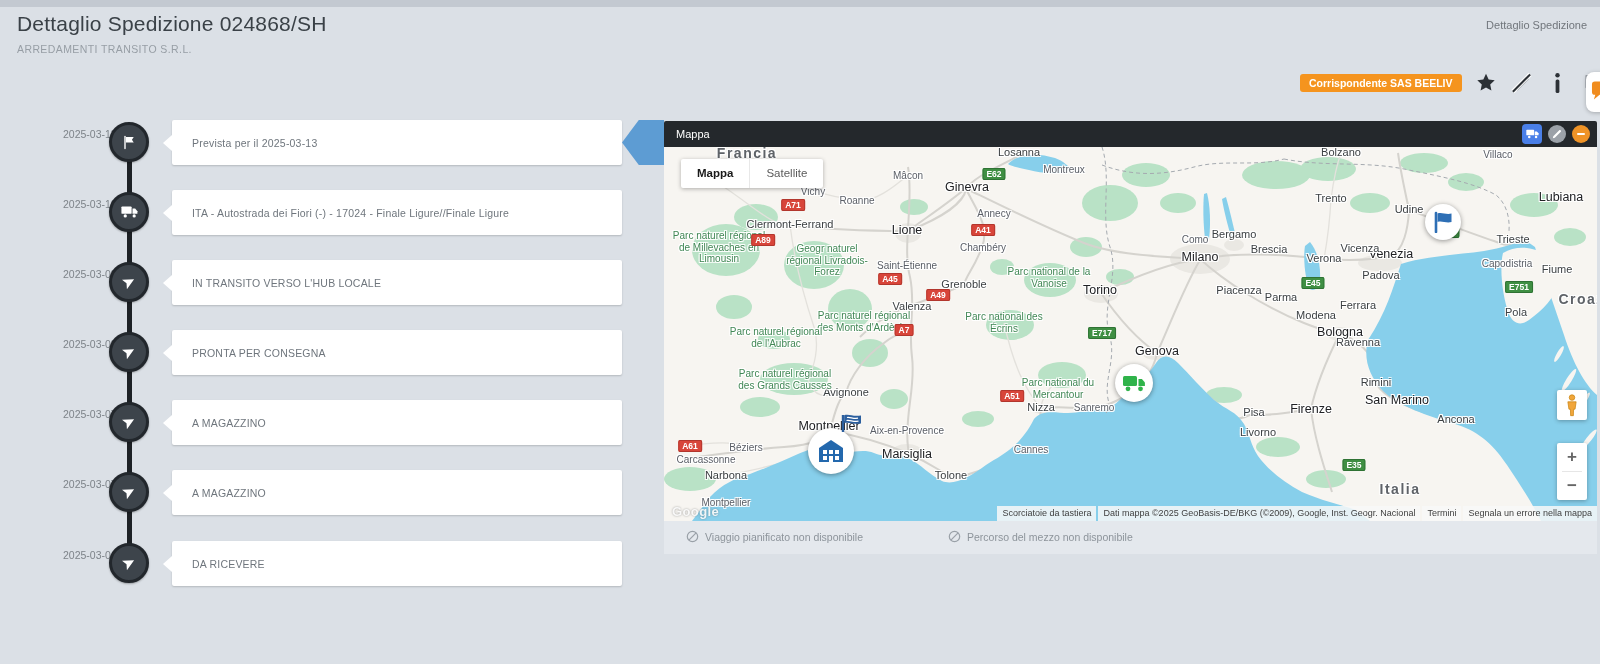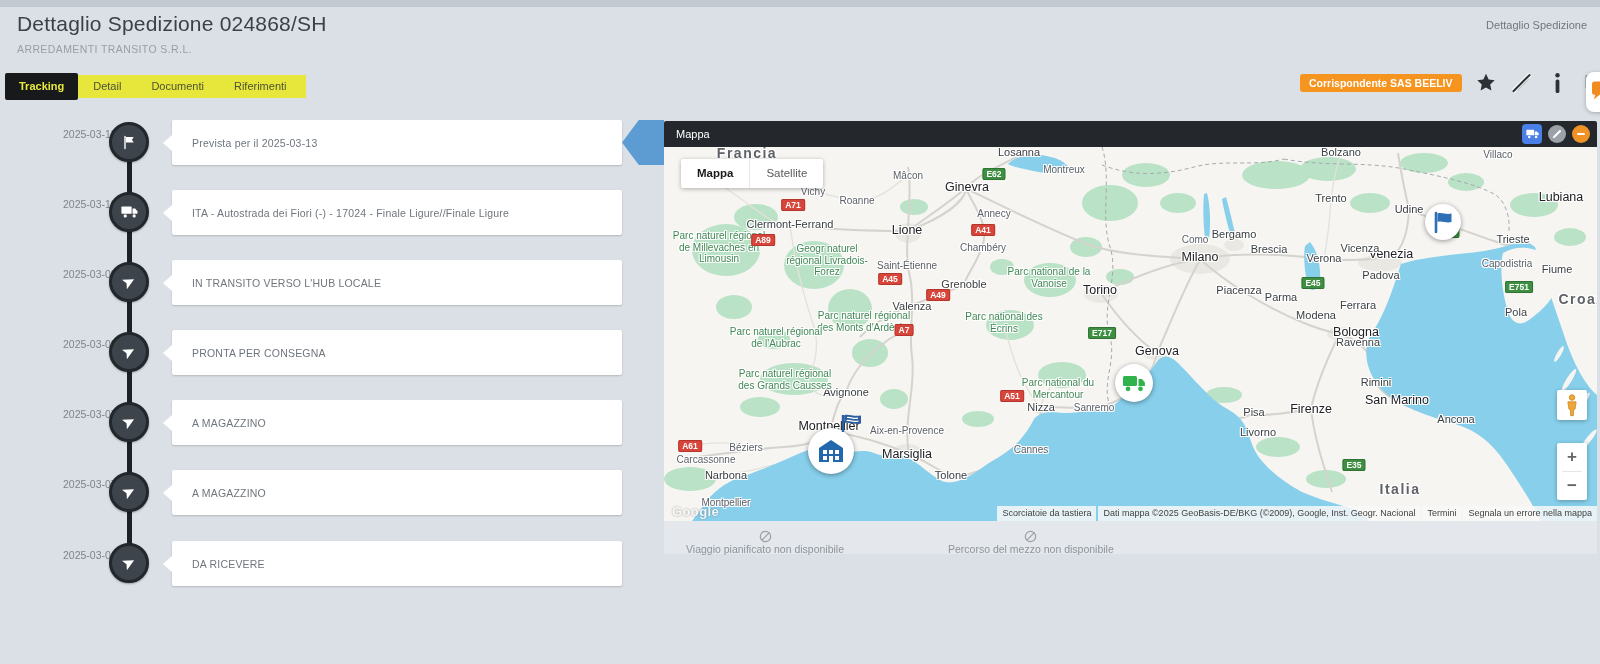--- a/index.html
+++ b/index.html
@@ -69,39 +69,33 @@
   .mlabel.park{font-size:10px;color:#418755;white-space:normal;width:94px;text-align:center;line-height:1.15;}
   .mbadge{position:absolute;transform:translate(-50%,-50%);font-size:8.5px;font-weight:bold;color:#fff;
           padding:1px 4px;border-radius:2px;z-index:3;}
   .mbadge.red{background:#d8453a;box-shadow:inset 0 0 0 1px #b2362d;}
   .mbadge.green{background:#3f8f43;box-shadow:inset 0 0 0 1px #2f7234;}
   .marker{position:absolute;transform:translate(-50%,-50%);background:#fff;border-radius:50%;
           box-shadow:0 1px 5px rgba(0,0,0,.4);display:flex;align-items:center;justify-content:center;z-index:5;cursor:pointer;}
   .mini-flag{position:absolute;right:-9px;top:-15px;}
 
   .status-row{position:relative;height:33px;background:#e4e8ed;}
-  .status-item{position:absolute;top:9px;display:flex;align-items:center;font-size:10.5px;color:#8d949b;flex-direction:column;}
+  .status-item{position:absolute;top:9px;display:flex;align-items:center;gap:6px;font-size:10.5px;color:#8d949b;}
   .status-item:nth-child(1){left:22px;}
   .status-item:nth-child(2){left:284px;}
 </style>
 </head>
 <body>
 
 <div class="page">
   <div class="top-strip"></div>
   <div class="breadcrumb">Dettaglio Spedizione</div>
   <h1 class="title">Dettaglio Spedizione 024868/SH</h1>
   <div class="subtitle">ARREDAMENTI TRANSITO S.R.L.</div>
 
-  <div class="tab-bar">
-      <div class="tab active">Tracking</div>
-      <div class="tab">Detail</div>
-      <div class="tab">Documenti</div>
-      <div class="tab">Riferimenti</div>
-    </div>
 
   <div class="toolbar">
     <span class="badge">Corrispondente SAS BEELIV</span>
     <span class="tool-icon">
       <svg width="22" height="22" viewBox="0 0 24 24">
           <path d="M12 2l2.9 6.2 6.6.8-4.9 4.6 1.3 6.6L12 16.9 6.1 20.2l1.3-6.6L2.5 9l6.6-.8z" fill="#2c3136"></path>
         </svg>
     </span>
     <span class="tool-icon">
       <svg width="23" height="23" viewBox="0 0 24 24">
@@ -382,21 +376,21 @@
       </div>
     <div class="mlabel country" style="left: 83px; top: 6px;">Francia</div>
         <div class="mlabel country" style="left: 736px; top: 342px;">Italia</div>
         <div class="mlabel country" style="left: 925px; top: 152px;">Croazia</div>
         <div class="mlabel big" style="left: 536px; top: 110px;">Milano</div>
         <div class="mlabel big" style="left: 436px; top: 143px;">Torino</div>
         <div class="mlabel big" style="left: 493px; top: 204px;">Genova</div>
         <div class="mlabel big" style="left: 243px; top: 83px;">Lione</div>
         <div class="mlabel big" style="left: 243px; top: 307px;">Marsiglia</div>
         <div class="mlabel big" style="left: 727px; top: 107px;">Venezia</div>
-        <div class="mlabel big" style="left: 676px; top: 185px; margin-left: 16px;">Bologna</div>
+        <div class="mlabel big" style="left: 676px; top: 185px;">Bologna</div>
         <div class="mlabel big" style="left: 647px; top: 262px;">Firenze</div>
         <div class="mlabel big" style="left: 303px; top: 40px;">Ginevra</div>
         <div class="mlabel big" style="left: 897px; top: 50px;">Lubiana</div>
         <div class="mlabel big" style="left: 733px; top: 253px;">San Marino</div>
         <div class="mlabel big" style="left: 165px; top: 279px;">Montpellier</div>
         <div class="mlabel town" style="left: 531px; top: 92px;">Como</div>
         <div class="mlabel city" style="left: 570px; top: 87px;">Bergamo</div>
         <div class="mlabel city" style="left: 605px; top: 102px;">Brescia</div>
         <div class="mlabel city" style="left: 660px; top: 111px;">Verona</div>
         <div class="mlabel city" style="left: 696px; top: 101px;">Vicenza</div>

